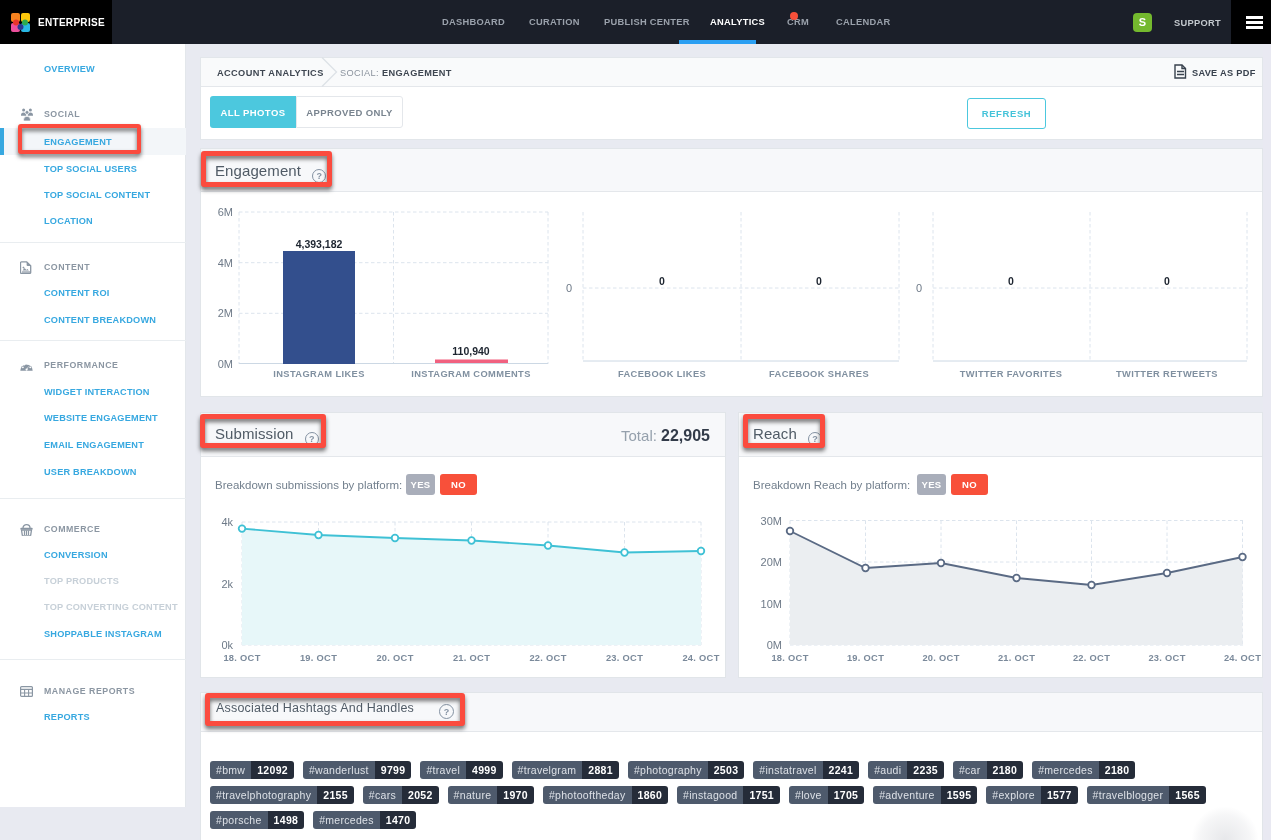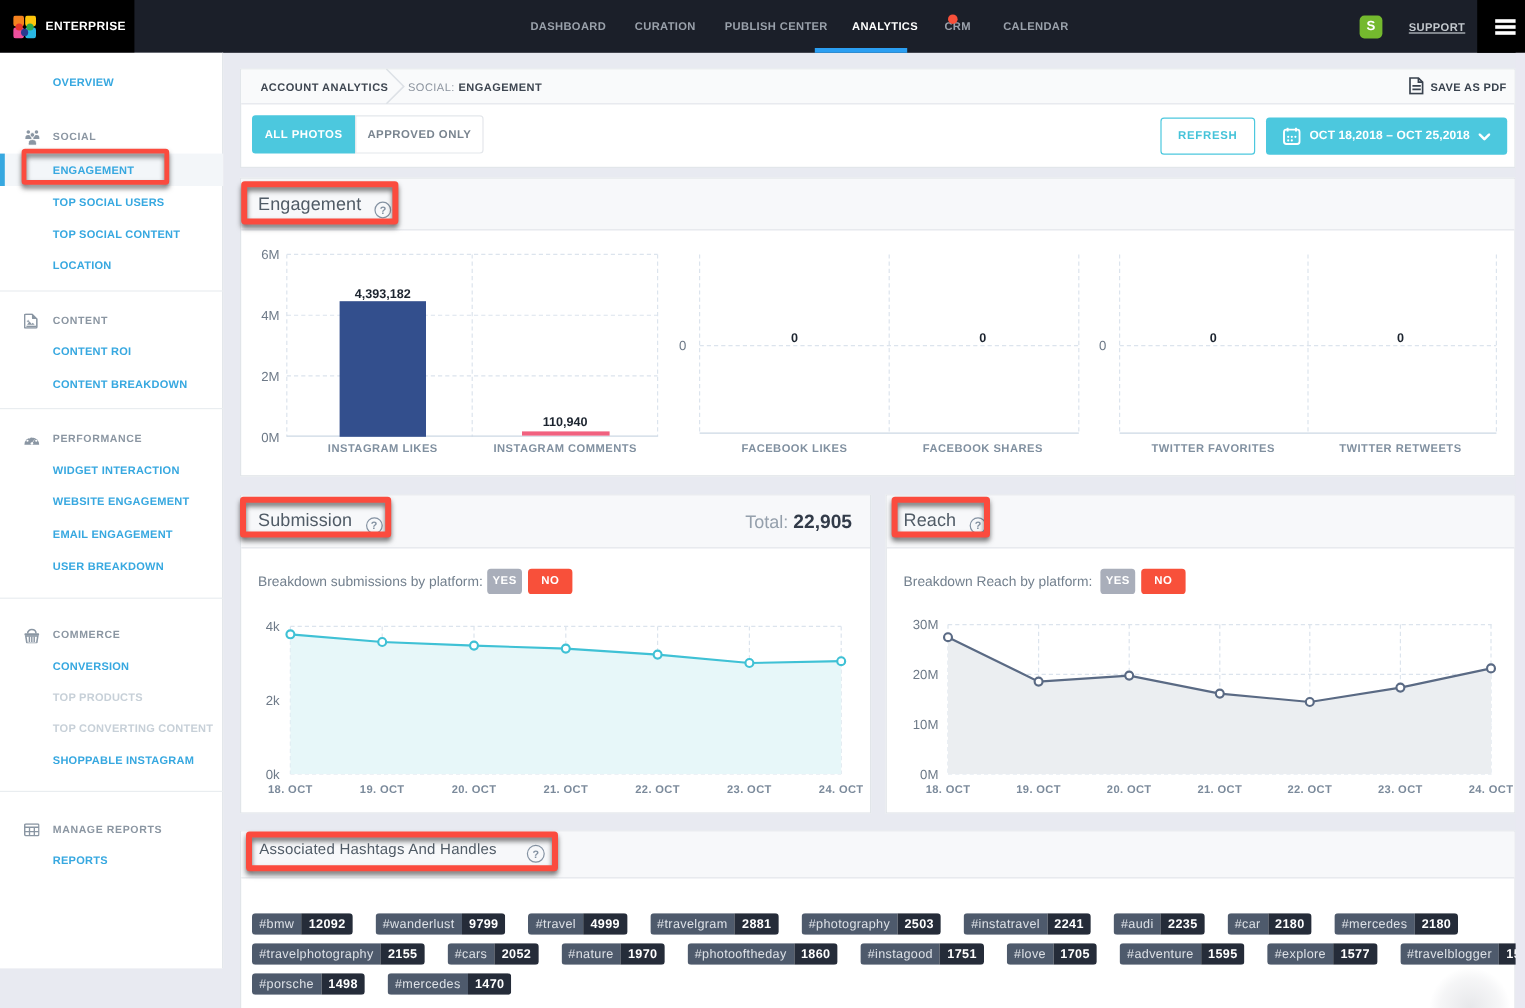--- a/index.html
+++ b/index.html
@@ -9,21 +9,21 @@
 
 
 #hdr { position:absolute; left:0; top:0; width:1271px; height:44px; background:#1b1f29; }
 #hdr .logobox { position:absolute; left:0; top:0; width:112px; height:44px; background:#000; }
 #hdr .logotext { position:absolute; left:38px; top:17px; color:#fff; font-size:10px; font-weight:bold; letter-spacing:0.3px; }
 .navitem { position:absolute; top:17px; color:#9aa1ab; font-size:9.3px; font-weight:bold; letter-spacing:0.3px;margin-left:20px; }
 .navactive { color:#ffffff; }
 #nav-underline { position:absolute; left:679px; top:40px; width:77px; height:4px; background:#2b9ff2; }
 #crm-dot { position:absolute; left:790px; top:12px; width:8px; height:8px; border-radius:50%; background:#f8503a; }
 #sbadge { position:absolute; left:1133px; top:13px; width:19px; height:19px; border-radius:4px; background:#74b92e; color:#fff; font-size:11px; font-weight:bold; text-align:center; line-height:19px; }
-#support { position:absolute; left:1174px; top:18px; color:#c3c8cd; font-size:9.3px; font-weight:bold; letter-spacing:0.3px;text-decoration:underline; }
+#support { position:absolute; left:1174px; top:18px; color:#c3c8cd; font-size:9.3px; font-weight:bold; letter-spacing:0.3px; }
 #burgerbox { position:absolute; left:1231px; top:0; width:40px; height:44px; background:#000; }
 #burgerbox i { position:absolute; left:15px; width:17px; height:2.5px; background:#fff; display:block; }
 
 
 #sidebar { position:absolute; left:0; top:44px; width:186px; height:763px; background:#fff; border-right:1px solid #e3e7eb; }
 .snav { position:absolute; left:44px; color:#37a8e0; font-size:9.2px; font-weight:bold; letter-spacing:0.2px; white-space:nowrap; }
 .shead { position:absolute; left:44px; color:#8b96a2; font-size:8.8px; font-weight:bold; letter-spacing:0.5px; white-space:nowrap; }
 .sdis { color:#c7d0d8; }
 .sdivider { position:absolute; left:0; width:186px; height:1px; background:#e9edf0; }
 .sicon { position:absolute; left:19px; width:15px; height:15px; }
@@ -39,21 +39,21 @@
 
 
 #bcband { position:absolute; left:200px; top:57px; width:1063px; height:83px; background:#fff; border:1px solid #e2e6ea; }
 #bcrow { position:absolute; left:0; top:0; width:100%; height:29px; background:#f9fafb; border-bottom:1px solid #e4e7eb; }
 
 
 .tealbtn { background:#4cc8de; color:#fff; font-weight:bold; }
 .btn { position:absolute; display:flex; align-items:center; justify-content:center; font-size:9.5px; font-weight:bold; letter-spacing:0.4px; border-radius:3px; white-space:nowrap; }
 
 
-.pillrow { position:absolute; left:210px; display:flex; gap:19px; }
+.pillrow { position:absolute; left:210px; display:flex; gap:9px; }
 .pill { display:inline-flex; height:18px; border-radius:3px; overflow:hidden; font-size:10.5px; white-space:nowrap; }
 .pill .tag { background:#4e5a6c; color:#dde1e7; padding:0 6px; line-height:18px; letter-spacing:0.3px; }
 .pill .num { background:#252c39; color:#fff; font-weight:bold; padding:0 6px; line-height:18px; letter-spacing:0.3px; }
 
 text { font-family:"Liberation Sans", sans-serif; }
 </style>
 </head>
 <body>
 <div id="page">
 
@@ -162,35 +162,20 @@
   <svg class="abs" style="left:1174px;top:64px;z-index:5" width="13" height="15" viewBox="0 0 13 15">
     <path d="M1 1 h7 l3.5 3.5 V14 H1 Z" fill="none" stroke="#39424e" stroke-width="1.4"></path>
     <path d="M8 1 v3.5 h3.5" fill="none" stroke="#39424e" stroke-width="1.4"></path>
     <path d="M3 7.5 h7 M3 10.5 h7" stroke="#39424e" stroke-width="1.4"></path>
   </svg>
   <div class="abs" style="left:1192px;top:68px;font-size:9.2px;font-weight:bold;color:#39424e;letter-spacing:0.3px;z-index:5">SAVE AS PDF</div>
 
   <div class="btn tealbtn" style="left:210px;top:96px;width:86px;height:32px;border-radius:3px 0 0 3px;z-index:5">ALL PHOTOS</div>
   <div class="btn" style="left:296px;top:96px;width:107px;height:32px;background:#fff;border:1px solid #e4e7eb;border-radius:0 3px 3px 0;color:#79848f;z-index:5">APPROVED ONLY</div>
   <div class="btn" style="left:967px;top:98px;width:79px;height:31px;background:#fff;border:1px solid #4cc8de;color:#45c3d9;letter-spacing:0.6px;z-index:5">REFRESH</div>
-  <div class="btn tealbtn" style="left:1055px;top:98px;width:201px;height:31px;letter-spacing:0.1px;font-size:10px;z-index:5">
-    <svg width="15" height="15" viewBox="0 0 15 15" style="margin-right:7px">
-      <rect x="1" y="2" width="13" height="12" rx="2" fill="none" stroke="#fff" stroke-width="1.6"></rect>
-      <path d="M4 0.5 v3 M11 0.5 v3" stroke="#fff" stroke-width="1.6"></path>
-      <circle cx="4.5" cy="8" r="0.9" fill="#fff"></circle>
-        <circle cx="7.5" cy="8" r="0.9" fill="#fff"></circle>
-        <circle cx="10.5" cy="8" r="0.9" fill="#fff"></circle>
-      <circle cx="4.5" cy="11" r="0.9" fill="#fff"></circle>
-        <circle cx="7.5" cy="11" r="0.9" fill="#fff"></circle>
-    </svg>
-    <span>OCT 18,2018 – OCT 25,2018</span>
-    <svg width="10" height="6" viewBox="0 0 10 6" style="margin-left:7px">
-        <path d="M1 1 L5 5 L9 1" fill="none" stroke="#fff" stroke-width="2" stroke-linecap="round"></path>
-      </svg>
-  </div>
 
   <div class="card" style="left:200px;top:148px;width:1063px;height:249px">
     <div class="cardhead" style="height:43px"></div>
   </div>
   <div class="abs ctitle" style="left:215px;top:162px;z-index:5">Engagement <span class="qmark">?</span></div>
 
   <div class="card" style="left:200px;top:412px;width:526px;height:266px">
     <div class="cardhead" style="height:44px"></div>
   </div>
   <div class="abs ctitle" style="left:215px;top:425px;z-index:5">Submission <span class="qmark">?</span></div>

